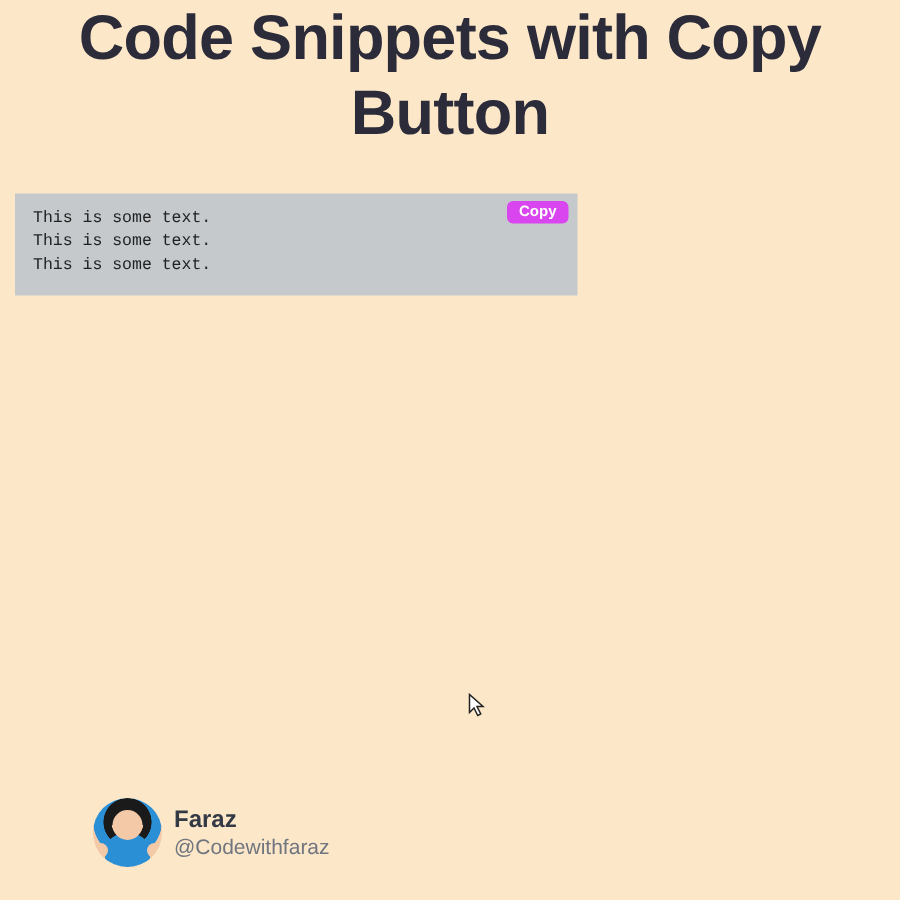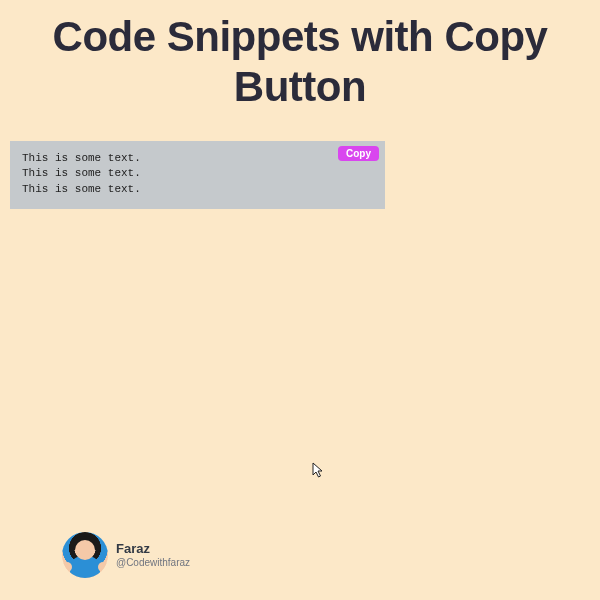--- a/index.html
+++ b/index.html
@@ -13,21 +13,20 @@
       background-color: #fce8c8;
       font-family: -apple-system, BlinkMacSystemFont, 'Segoe UI', Arial, sans-serif;
       position: relative;
       overflow: hidden;
     }
     .title {
       text-align: center;
       font-size: 42px;
       font-weight: 800;
       color: #2b2b3a;
-      padding-top: 12px;
       line-height: 1.2;
       letter-spacing: -0.5px;
     }
     .snippet-box {
       position: relative;
       margin-top: 28px;
       margin-left: 10px;
       width: 375px;
       background-color: #c5c9cc;
       padding: 10px 12px 12px 12px;
@@ -126,26 +125,26 @@
       height: 10px;
       background: #f4c9a8;
       border-radius: 50%;
     }
     .profile-text {
       display: flex;
       flex-direction: column;
       line-height: 1.15;
     }
     .profile-name {
-      font-size: 13px;
+      font-size: 16px;
       font-weight: 700;
       color: #333a45;
     }
     .profile-handle {
-      font-size: 10px;
+      font-size: 14px;
       color: #707580;
     }
   </style>
 </head>
 <body>
 
 <h1 class="title">Code Snippets with Copy Button</h1>
 
 <div class="snippet-box">
   <button class="copy-btn">Copy</button>

